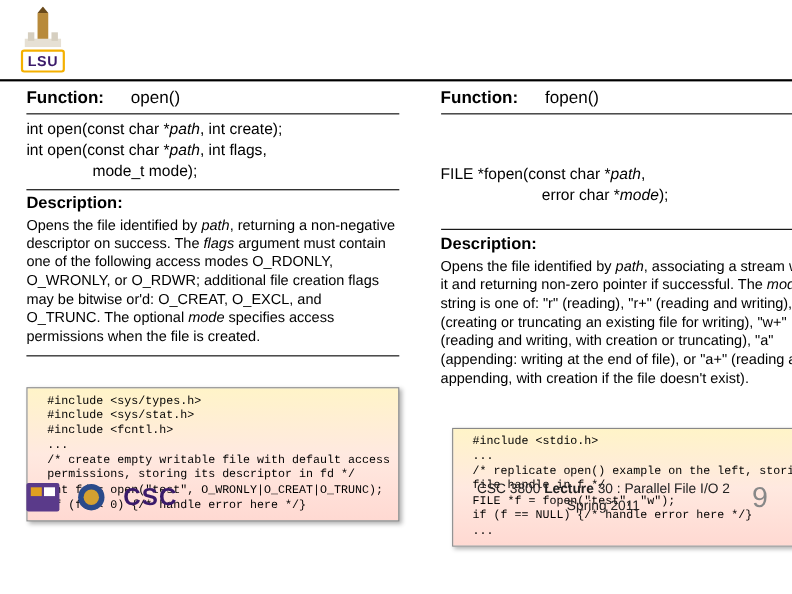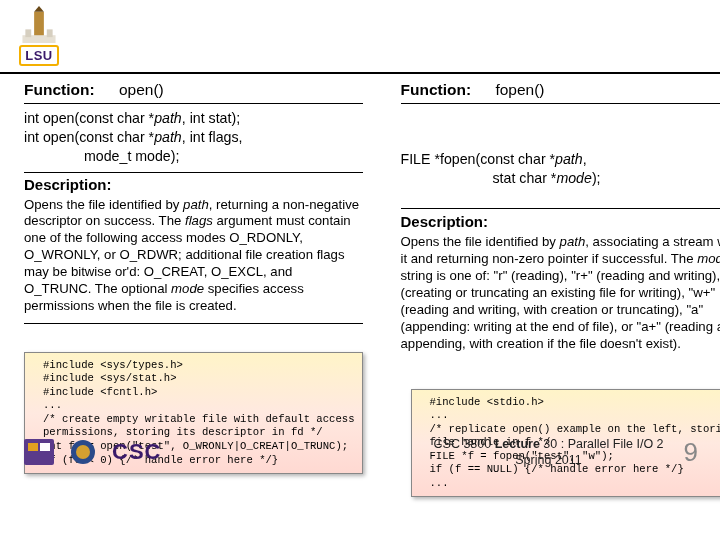--- a/index.html
+++ b/index.html
@@ -62,21 +62,21 @@
   </div>
 
   <div class="content">
 
     <div class="col left">
       <div class="fn-row">
         <b>Function:</b>
         <span class="fn-name">open()</span>
       </div>
       <div class="sig">
-        <span>int open(const char *</span><span class="ital">path</span><span>, int stat);</span><br>
+        <span>int open(const char *</span><span class="ital">path</span><span>, int create);</span><br>
         <span>int open(const char *</span><span class="ital">path</span><span>, int flags,</span><br>
         <span style="display:inline-block;width:60px"></span><span>mode_t mode);</span>
       </div>
       <div class="desc-hdr">Description:</div>
       <div class="desc-body">
         <span>Opens the file identified by </span><span class="ital">path</span><span>, returning a non-negative descriptor on success. The </span><span class="ital">flags</span><span> argument must contain one of the following access modes O_RDONLY, O_WRONLY, or O_RDWR; additional file creation flags may be bitwise or'd: O_CREAT, O_EXCL, and O_TRUNC. The optional </span><span class="ital">mode</span><span> specifies access permissions when the file is created.</span>
       </div>
       <div class="codebox">#include &lt;sys/types.h&gt;
 #include &lt;sys/stat.h&gt;
 #include &lt;fcntl.h&gt;
@@ -87,21 +87,21 @@
 if (fd &lt; 0) {/* handle error here */}</div>
     </div>
 
     <div class="col right">
       <div class="fn-row">
         <b>Function:</b>
         <span class="fn-name">fopen()</span>
       </div>
       <div class="sig">
         <span>FILE *fopen(const char *</span><span class="ital">path</span><span>,</span><br>
-        <span style="display:inline-block;width:92px"></span><span>stat char *</span><span class="ital">mode</span><span>);</span>
+        <span style="display:inline-block;width:92px"></span><span>error char *</span><span class="ital">mode</span><span>);</span>
       </div>
       <div class="desc-hdr">Description:</div>
       <div class="desc-body" style="border-bottom:none;">
         <span>Opens the file identified by </span><span class="ital">path</span><span>, associating a stream with it and returning non-zero pointer if successful. The </span><span class="ital">mode</span><span> string is one of: "r" (reading), "r+" (reading and writing), "w" (creating or truncating an existing file for writing), "w+" (reading and writing, with creation or truncating), "a" (appending: writing at the end of file), or "a+" (reading and appending, with creation if the file doesn't exist).</span>
       </div>
       <div class="codebox" style="margin-top:28px;margin-left:10px;">#include &lt;stdio.h&gt;
 ...
 /* replicate open() example on the left, storing
 file handle in f */
 FILE *f = fopen("test", "w");

